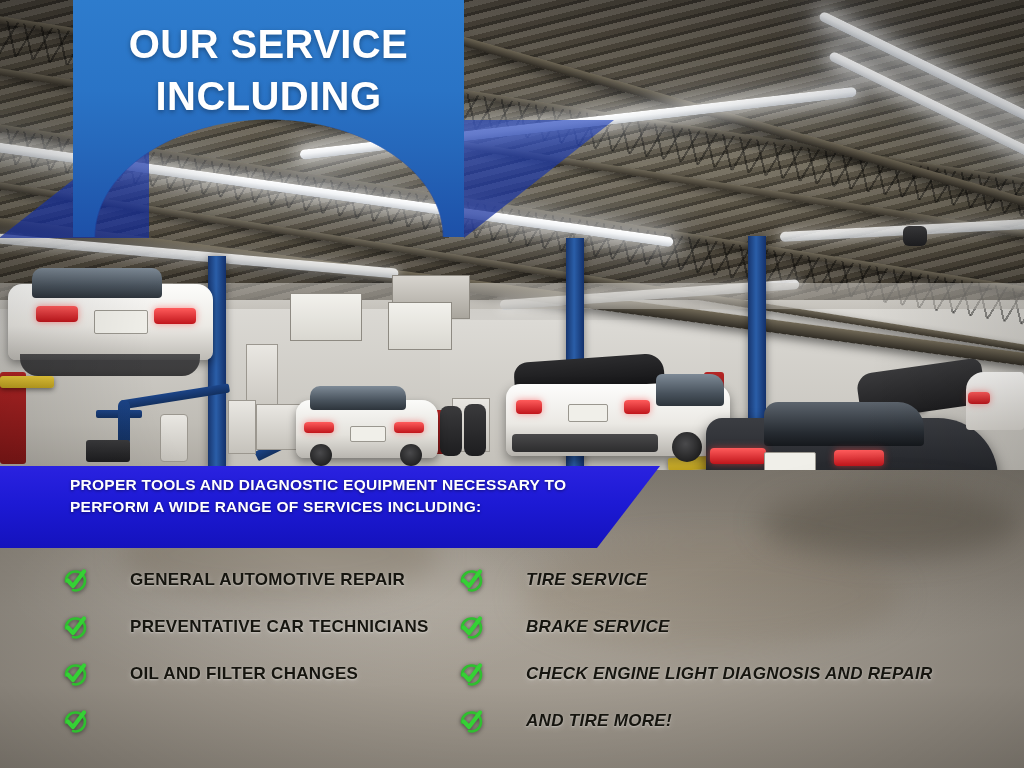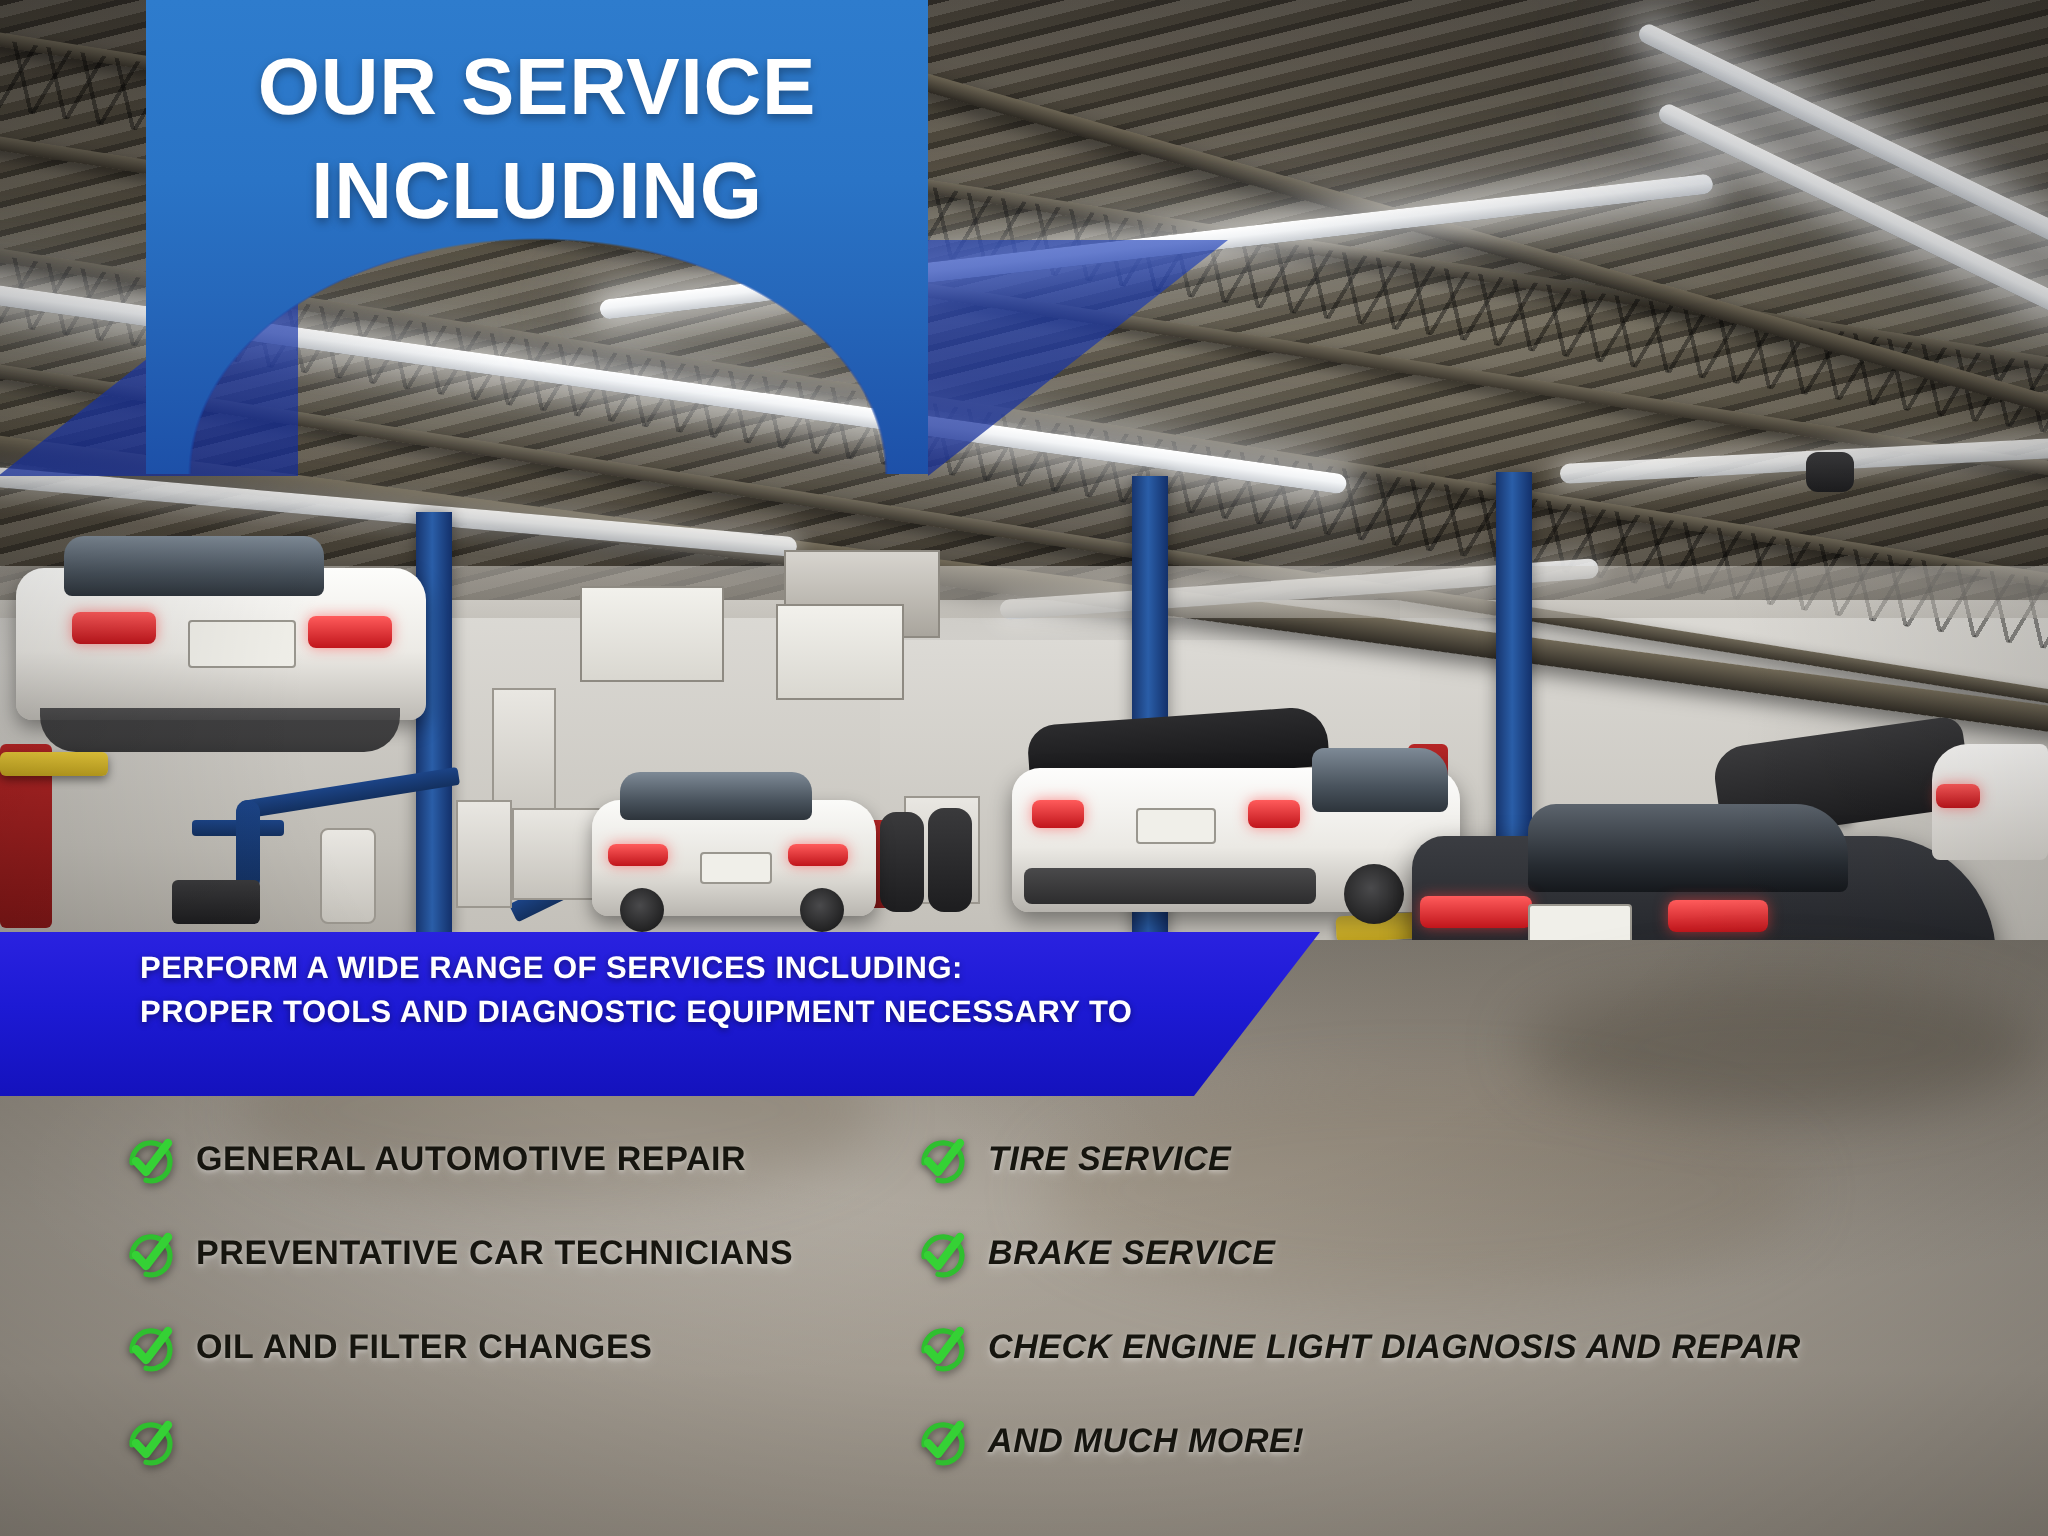--- a/index.html
+++ b/index.html
@@ -102,21 +102,21 @@
     clip-path:polygon(0 0,660px 0,597px 82px,0 82px);
     box-shadow:0 2px 8px rgba(0,0,0,.35);}
   .banner-txt{position:absolute;left:70px;top:474px;width:560px;color:#fff;
     font-size:15.5px;line-height:22px;font-weight:700;letter-spacing:.25px;
     text-shadow:0 1px 3px rgba(0,0,0,.45);}
 
   
   .list{position:absolute;top:556px;}
   .list.left{left:62px;width:400px;}
   .list.right{left:458px;width:540px;font-style:italic;}
-  .item{display:flex;align-items:center;height:47px;}
+  .item{display:flex;align-items:center;height:47px;gap:32px;}
   .chk{position:relative;width:26px;height:26px;flex:0 0 26px;margin-right:10px;}
   .chk svg{display:block;filter:drop-shadow(0 1px 2px rgba(0,0,0,.55));}
   .item-label{font-size:17px;font-weight:700;color:#16150f;letter-spacing:.3px;white-space:nowrap;
     text-shadow:0 1px 2px rgba(255,255,255,.35), 0 2px 6px rgba(255,255,255,.25);}
 </style>
 </head>
 <body>
 
 <div id="stage">
 
@@ -241,22 +241,22 @@
     <div class="hdr-solid"></div>
     <div class="hdr-title">
       <div>OUR SERVICE</div>
       <div>INCLUDING</div>
     </div>
   </div>
 
 
   <div class="banner"></div>
   <div class="banner-txt">
+    <div>PROPER TOOLS AND DIAGNOSTIC EQUIPMENT NECESSARY TO</div>
     <div>PERFORM A WIDE RANGE OF SERVICES INCLUDING:</div>
-    <div>PROPER TOOLS AND DIAGNOSTIC EQUIPMENT NECESSARY TO</div>
   </div>
 
   <div class="list left">
     <div class="item">
       <span class="chk">
         <svg width="26" height="26" viewBox="0 0 26 26">
             <path d="M4 14.5a9.5 9.5 0 1 1 7 8.6" fill="none" stroke="#2fbf2f" stroke-width="2.6" stroke-linecap="round"></path>
             <path d="M6 13.6l5 5.4L22 4.5" fill="none" stroke="#35d135" stroke-width="4.2" stroke-linecap="round" stroke-linejoin="round"></path>
           </svg>
       </span>
@@ -318,17 +318,17 @@
       </span>
       <span class="item-label">CHECK ENGINE LIGHT DIAGNOSIS AND REPAIR</span>
     </div>
     <div class="item">
       <span class="chk">
         <svg width="26" height="26" viewBox="0 0 26 26">
             <path d="M4 14.5a9.5 9.5 0 1 1 7 8.6" fill="none" stroke="#2fbf2f" stroke-width="2.6" stroke-linecap="round"></path>
             <path d="M6 13.6l5 5.4L22 4.5" fill="none" stroke="#35d135" stroke-width="4.2" stroke-linecap="round" stroke-linejoin="round"></path>
           </svg>
       </span>
-      <span class="item-label">AND MUCH MORE!</span>
+      <span class="item-label">AND TIRE MORE!</span>
     </div>
   </div>
 
 </div>
 
 </body></html>

